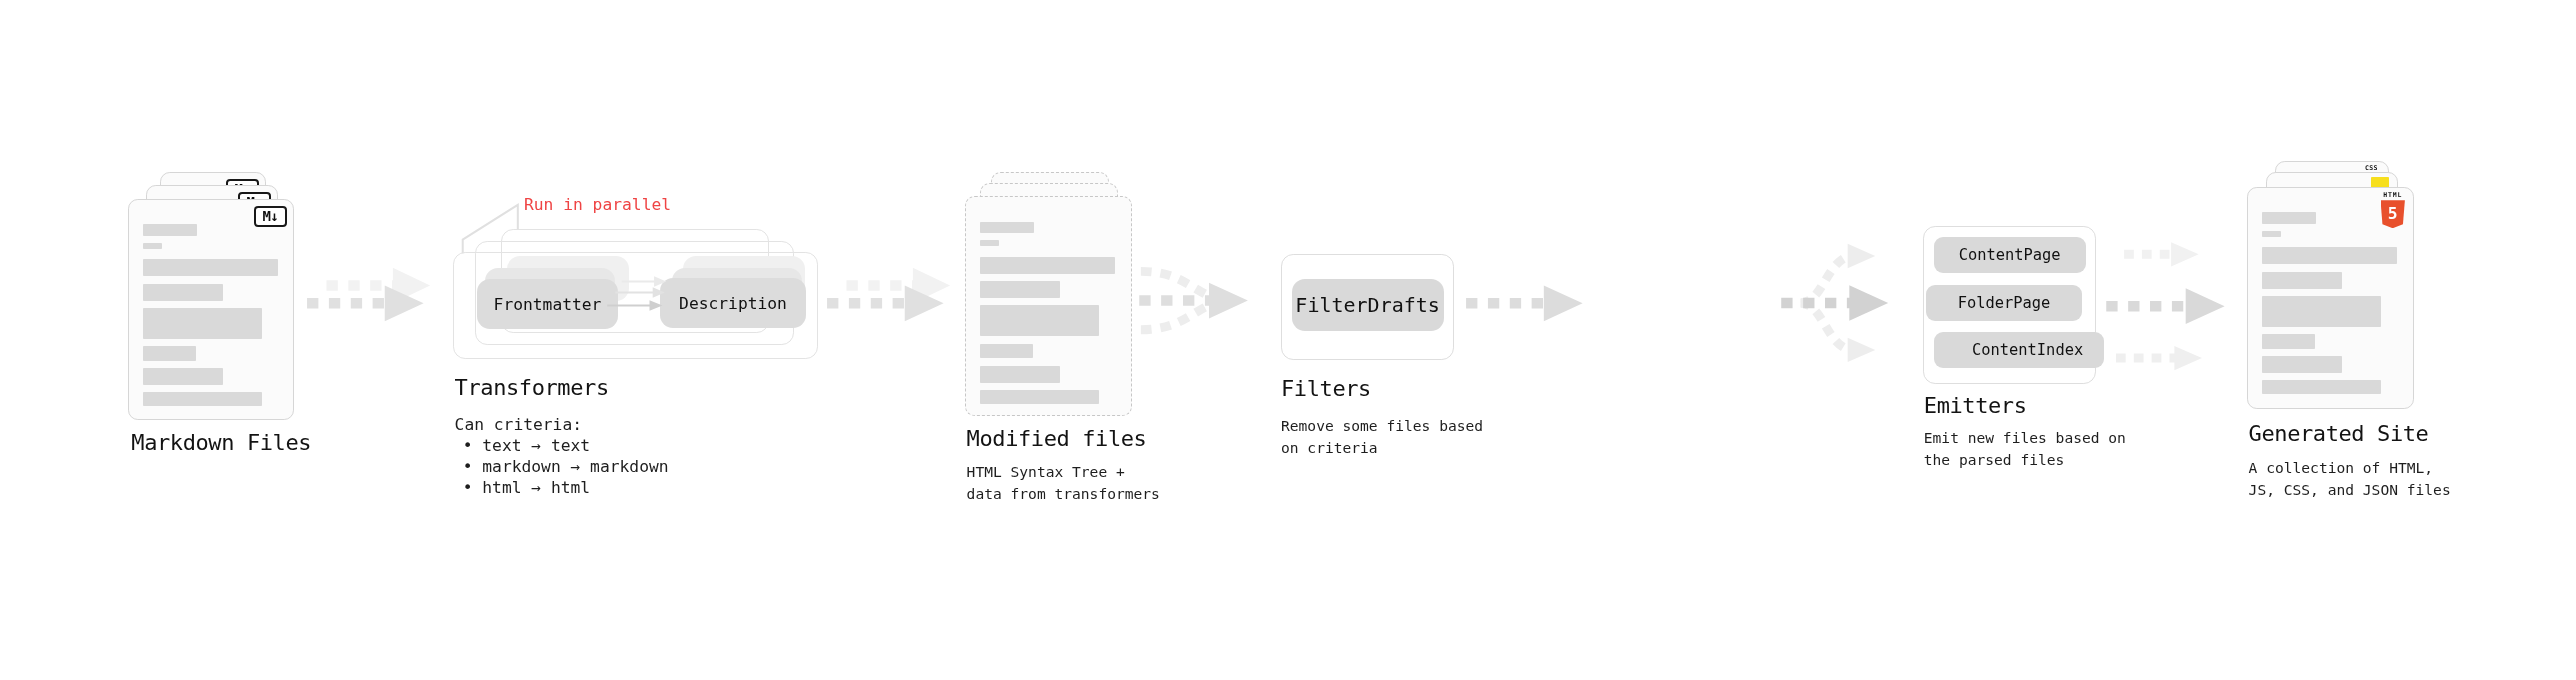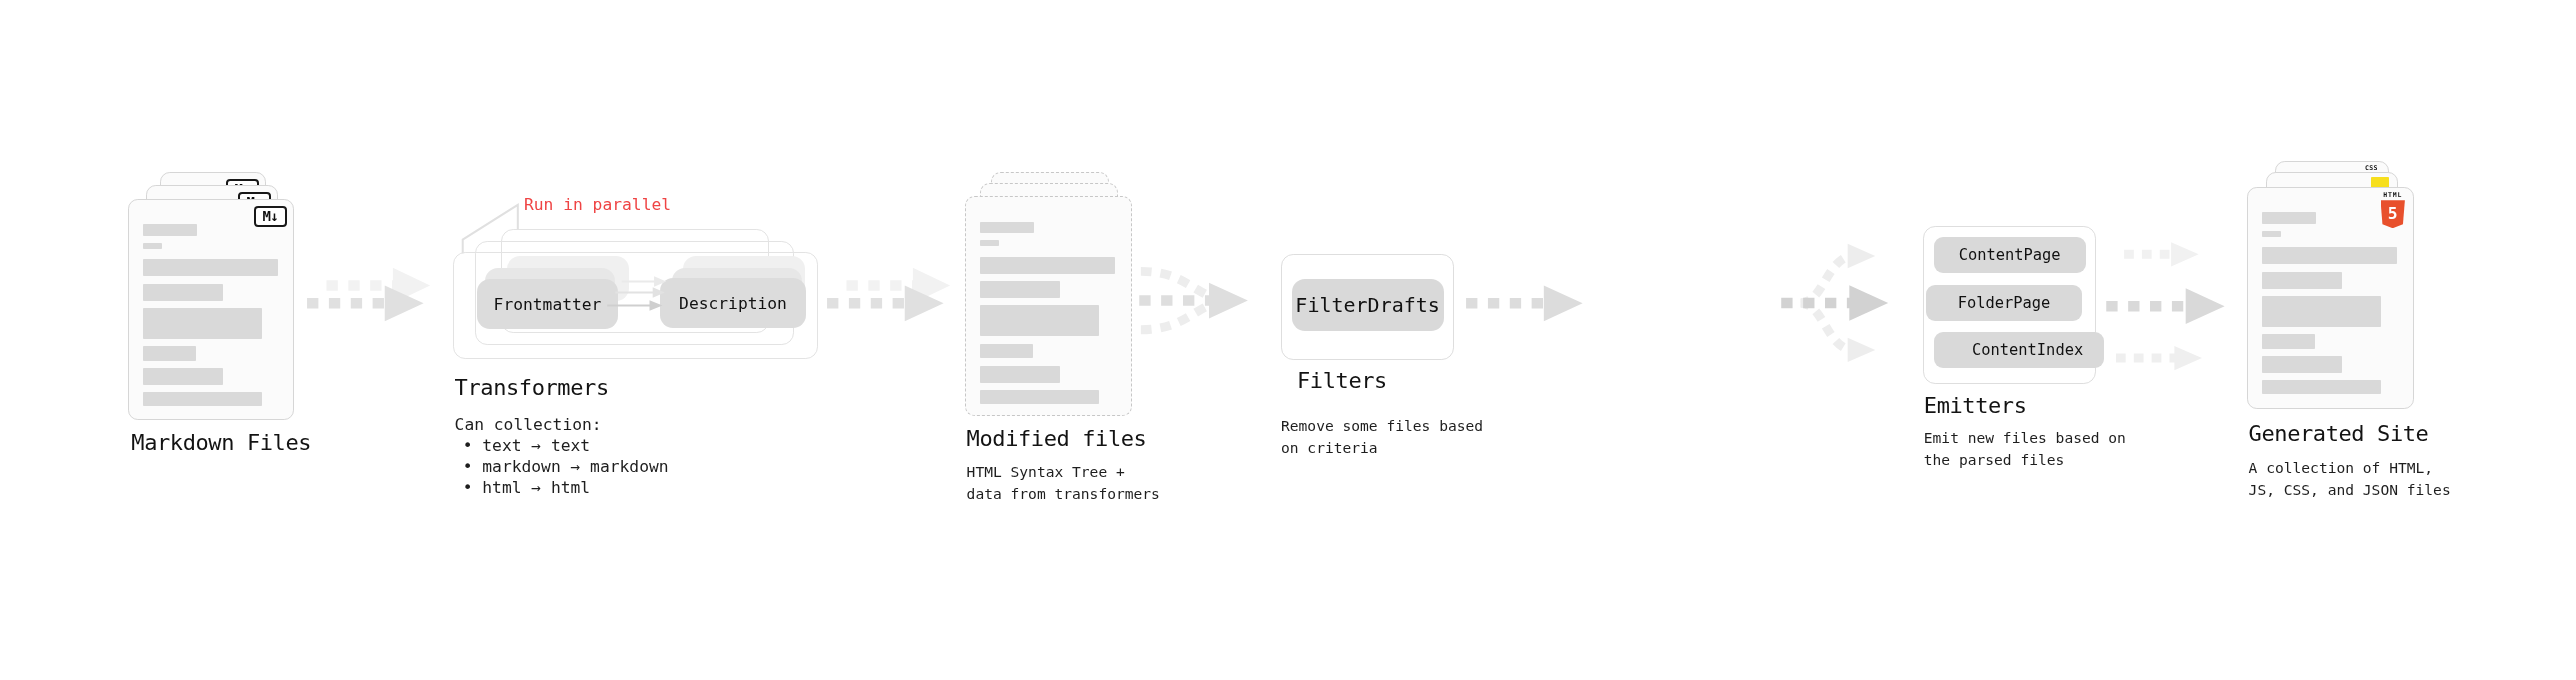--- a/index.html
+++ b/index.html
@@ -128,21 +128,21 @@
       <line x1="4" y1="8" x2="52" y2="8" stroke="#e2e2e2" stroke-width="2.5"></line>
         <polygon points="50,1.5 50,14.5 65,8" fill="#e2e2e2"></polygon>
     </svg>
     <svg class="abs" style="left:154px;top:100px;" width="59" height="13" viewBox="0 0 72 16">
       <line x1="0" y1="8" x2="54" y2="8" stroke="#cfcfcf" stroke-width="2.5"></line>
         <polygon points="52,1.5 52,14.5 68,8" fill="#cfcfcf"></polygon>
     </svg>
 
     <div class="stage-label" style="left:1.6px;top:176px;">Transformers</div>
     <div class="tf-desc" style="left:1.6px;top:215px;">
-      <div>Can collection:</div>
+      <div>Can criteria:</div>
       <div class="bullet">• text → text</div>
       <div class="bullet">• markdown → markdown</div>
       <div class="bullet">• html → html</div>
     </div>
   </div>
 
   <svg class="abs" style="left:822px;top:258px;" width="138" height="68" viewBox="0 0 170 84">
     <g transform="translate(12,-22)">
       <line x1="18" y1="56" x2="104" y2="56" stroke="#f2f2f2" stroke-width="13" stroke-dasharray="14 13"></line>
       <polygon points="100,34 100,78 146,56" fill="#f2f2f2"></polygon>
@@ -176,21 +176,21 @@
   <svg class="abs" style="left:1136px;top:250px;" width="150" height="106" viewBox="0 0 185 130">
     <path d="M6,26 C52,26 66,46 94,58" fill="none" stroke="#ededed" stroke-width="11" stroke-dasharray="13 11"></path>
     <path d="M6,98 C52,98 66,78 94,66" fill="none" stroke="#ededed" stroke-width="11" stroke-dasharray="13 11"></path>
     <line x1="4" y1="62" x2="94" y2="62" stroke="#dedede" stroke-width="13" stroke-dasharray="14 13"></line>
     <polygon points="90,40 90,84 138,62" fill="#dedede"></polygon>
   </svg>
 
   <div class="abs" style="left:1281px;top:254px;width:211px;height:228px;">
     <div class="frame filled" style="left:0;top:0;width:173px;height:106px;"></div>
     <div class="pill small" style="left:10.6px;top:25px;width:152px;height:52px;border-radius:13px;font-size:20px;">FilterDrafts</div>
-    <div class="stage-label" style="left:0;top:114px;margin-left:16px;">Filters</div>
+    <div class="stage-label" style="left:0;top:122px;">Filters</div>
     <div class="stage-desc" style="left:0;top:161px;">
       <div>Remove some files based</div>
       <div>on criteria</div>
     </div>
   </div>
 
   <svg class="abs" style="left:1461px;top:258px;" width="134" height="68" viewBox="0 0 165 84">
     <line x1="6" y1="56" x2="106" y2="56" stroke="#dcdcdc" stroke-width="13" stroke-dasharray="14 13"></line>
     <polygon points="102,34 102,78 150,56" fill="#dcdcdc"></polygon>
   </svg>

